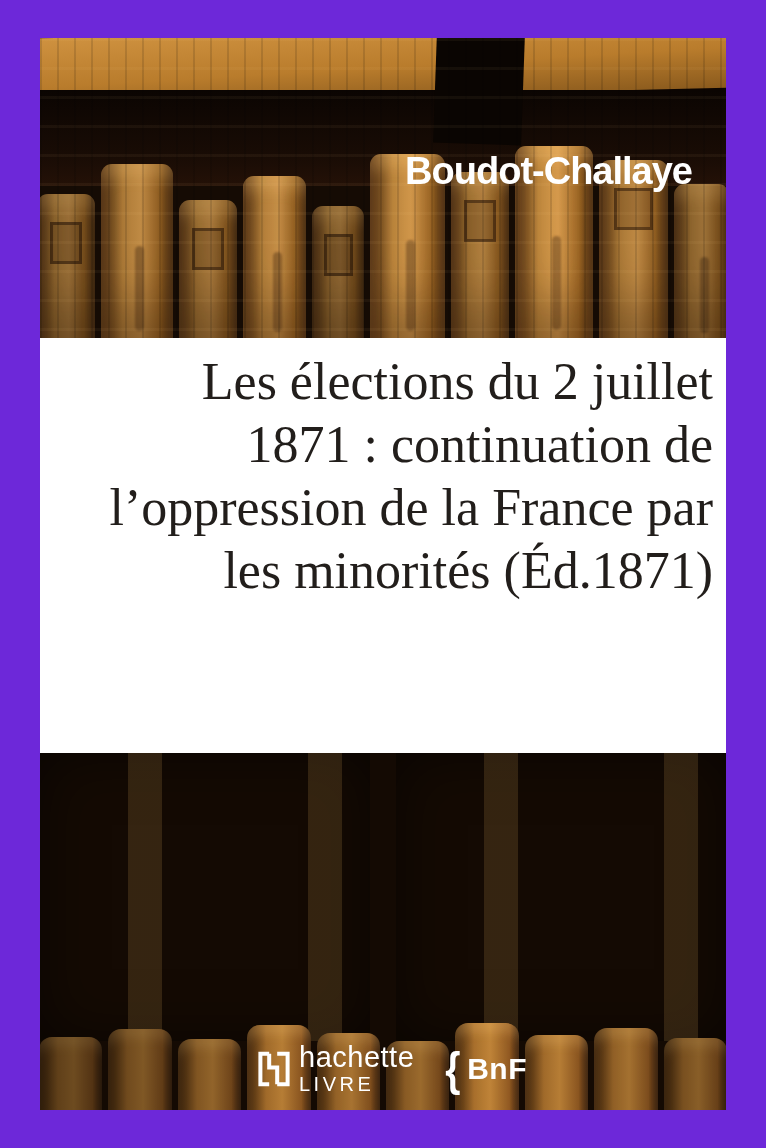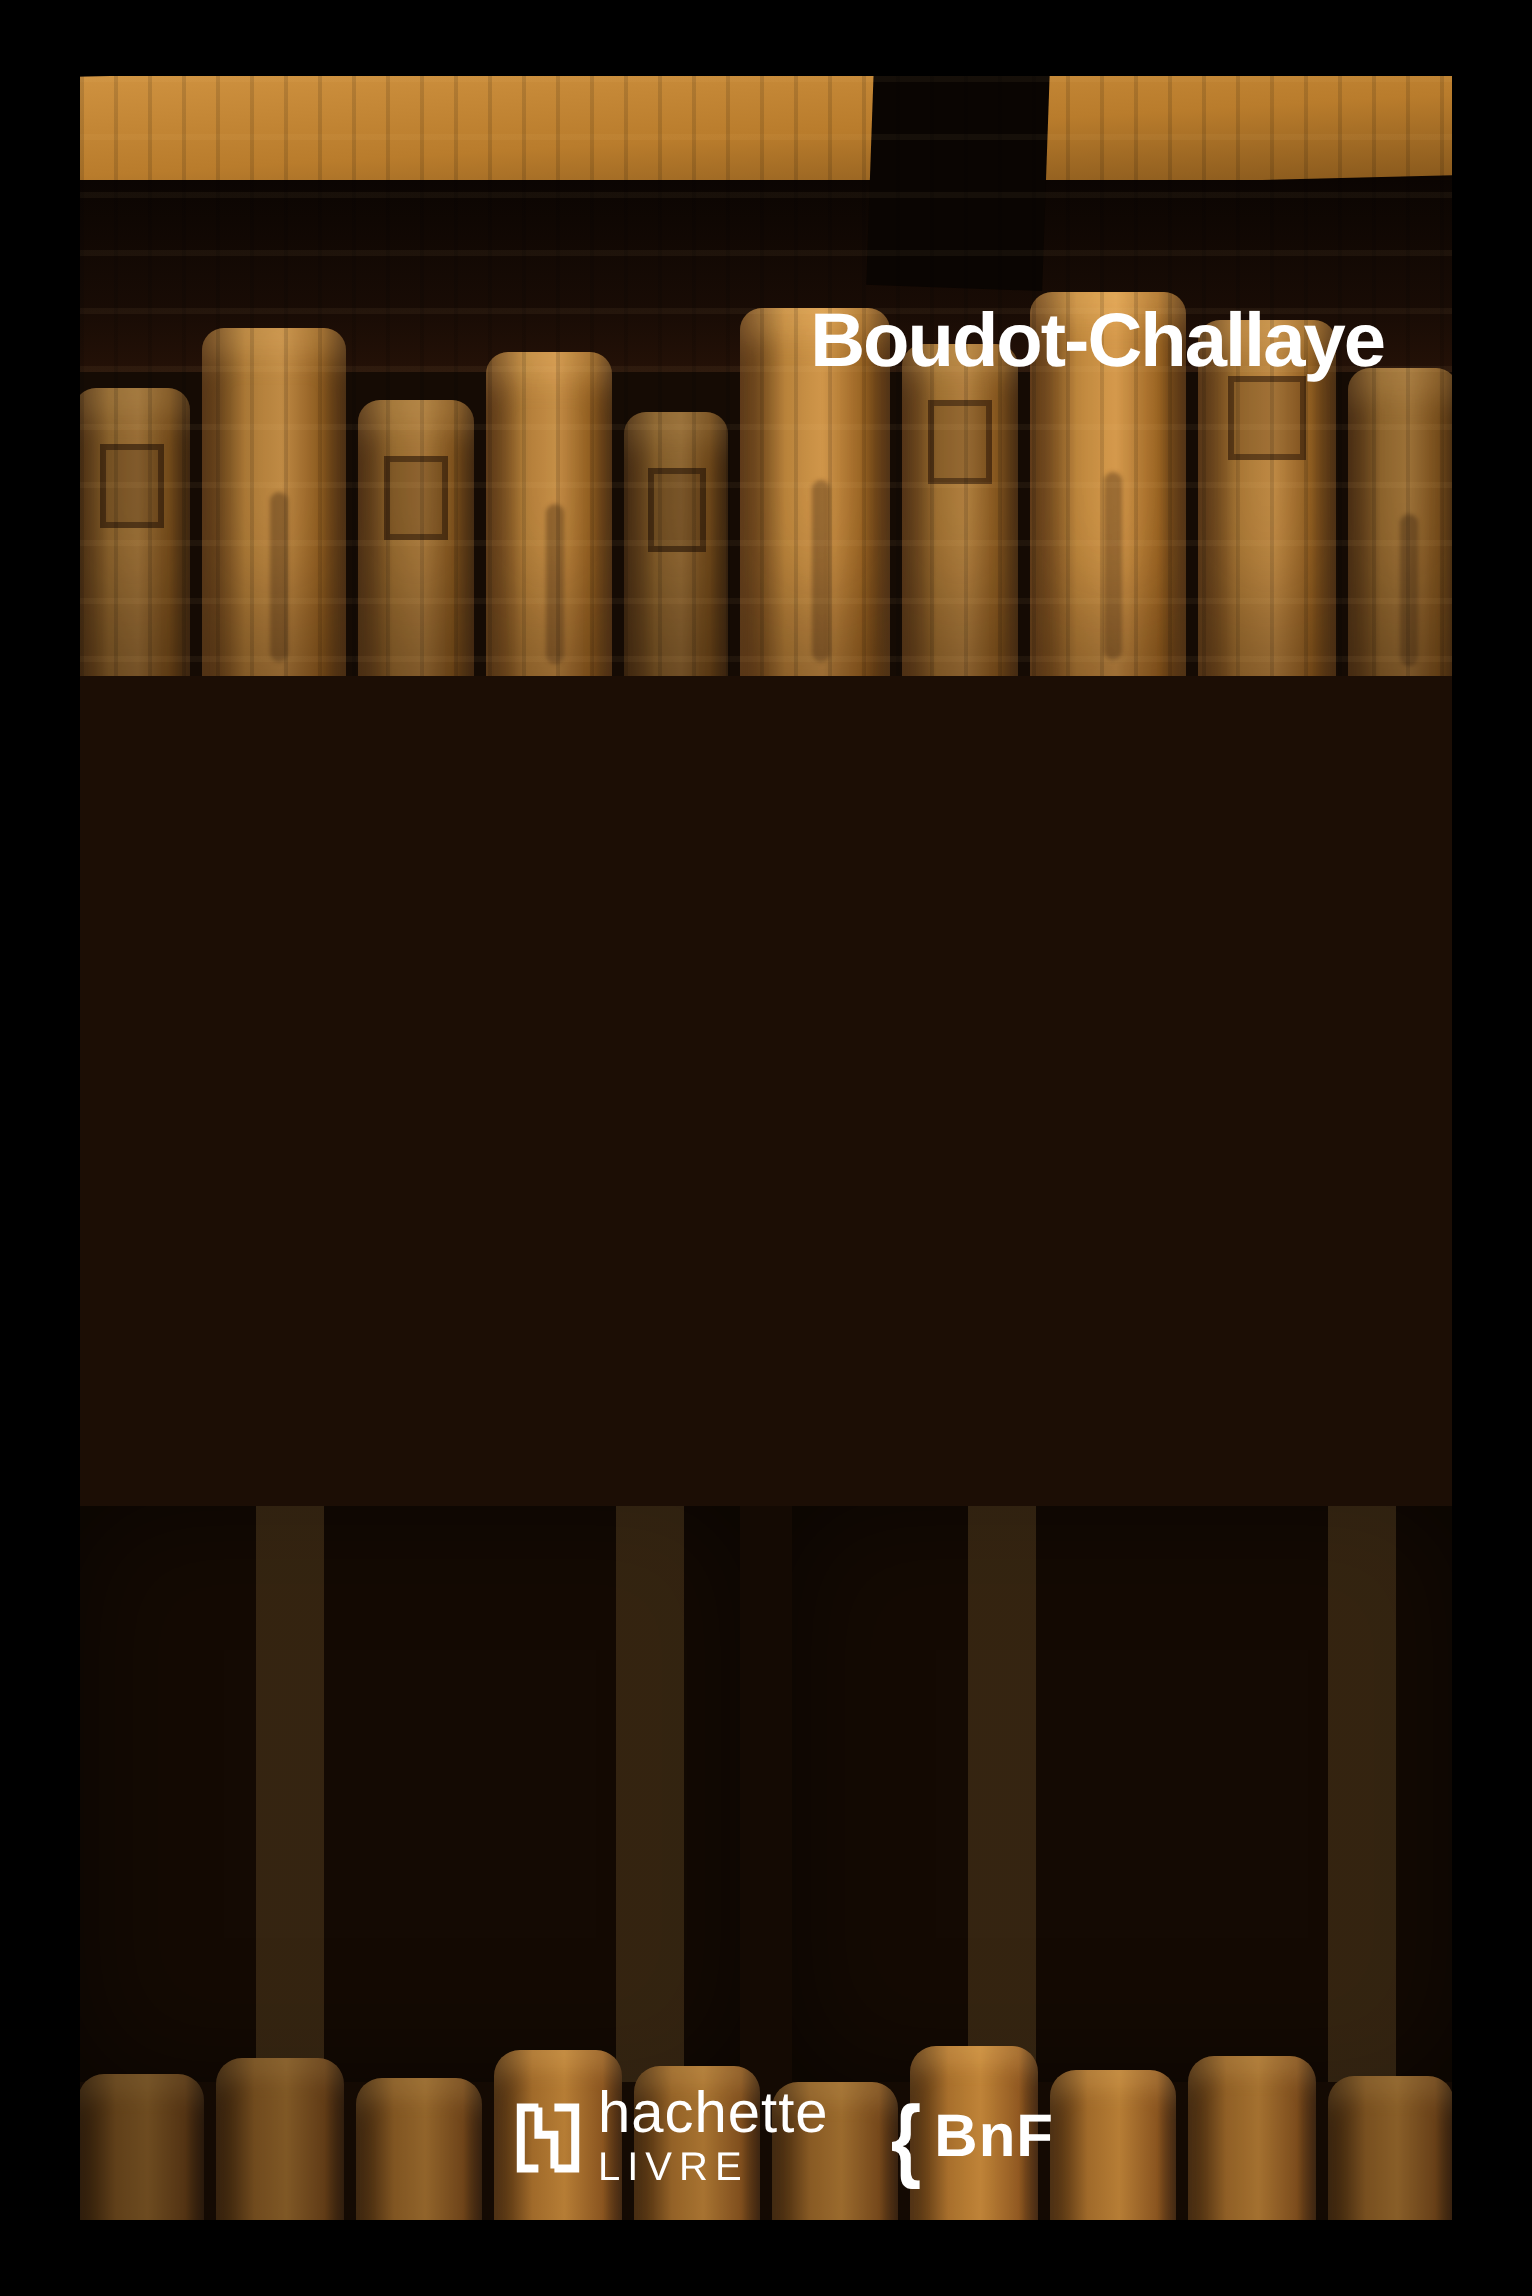--- a/index.html
+++ b/index.html
@@ -1,18 +1,18 @@
 <!DOCTYPE html>
 <html><head>
 <meta charset="utf-8">
 <style>
   html,body{margin:0;padding:0;background:#f4dcb6;}
   .cover{
     position:relative;width:766px;height:1148px;margin:0 auto;
-    background:#000000;overflow:hidden;
+    background:#6d28d9;overflow:hidden;
     font-family:"Liberation Sans", sans-serif;
   }
   
   .photo{
     position:absolute;left:40px;top:38px;width:686px;height:1072px;
     background:#1c0e05;overflow:hidden;
   }
   
   .books-top{position:absolute;left:0;top:0;width:100%;height:300px;background:#150b04;overflow:hidden;}
   .shelf-board{
@@ -143,20 +143,28 @@
         <div class="spine"></div>
         <div class="spine"></div>
         <div class="spine"></div>
         <div class="spine"></div>
         <div class="spine"></div>
       </div>
     </div>
 
     <div class="author">Boudot-Challaye</div>
 
+    <div class="title-band">
+      <div class="title">
+        <div>Les élections du 2 juillet</div>
+        <div>1871 : continuation de</div>
+        <div>l’oppression de la France par</div>
+        <div>les minorités (Éd.1871)</div>
+      </div>
+    </div>
 
     <div class="books-bottom">
       <div class="stack stack-left"></div>
       <div class="stack stack-right"></div>
       <div class="vrow">
         <div class="vspine"></div>
         <div class="vspine"></div>
         <div class="vspine"></div>
         <div class="vspine"></div>
         <div class="vspine"></div>

